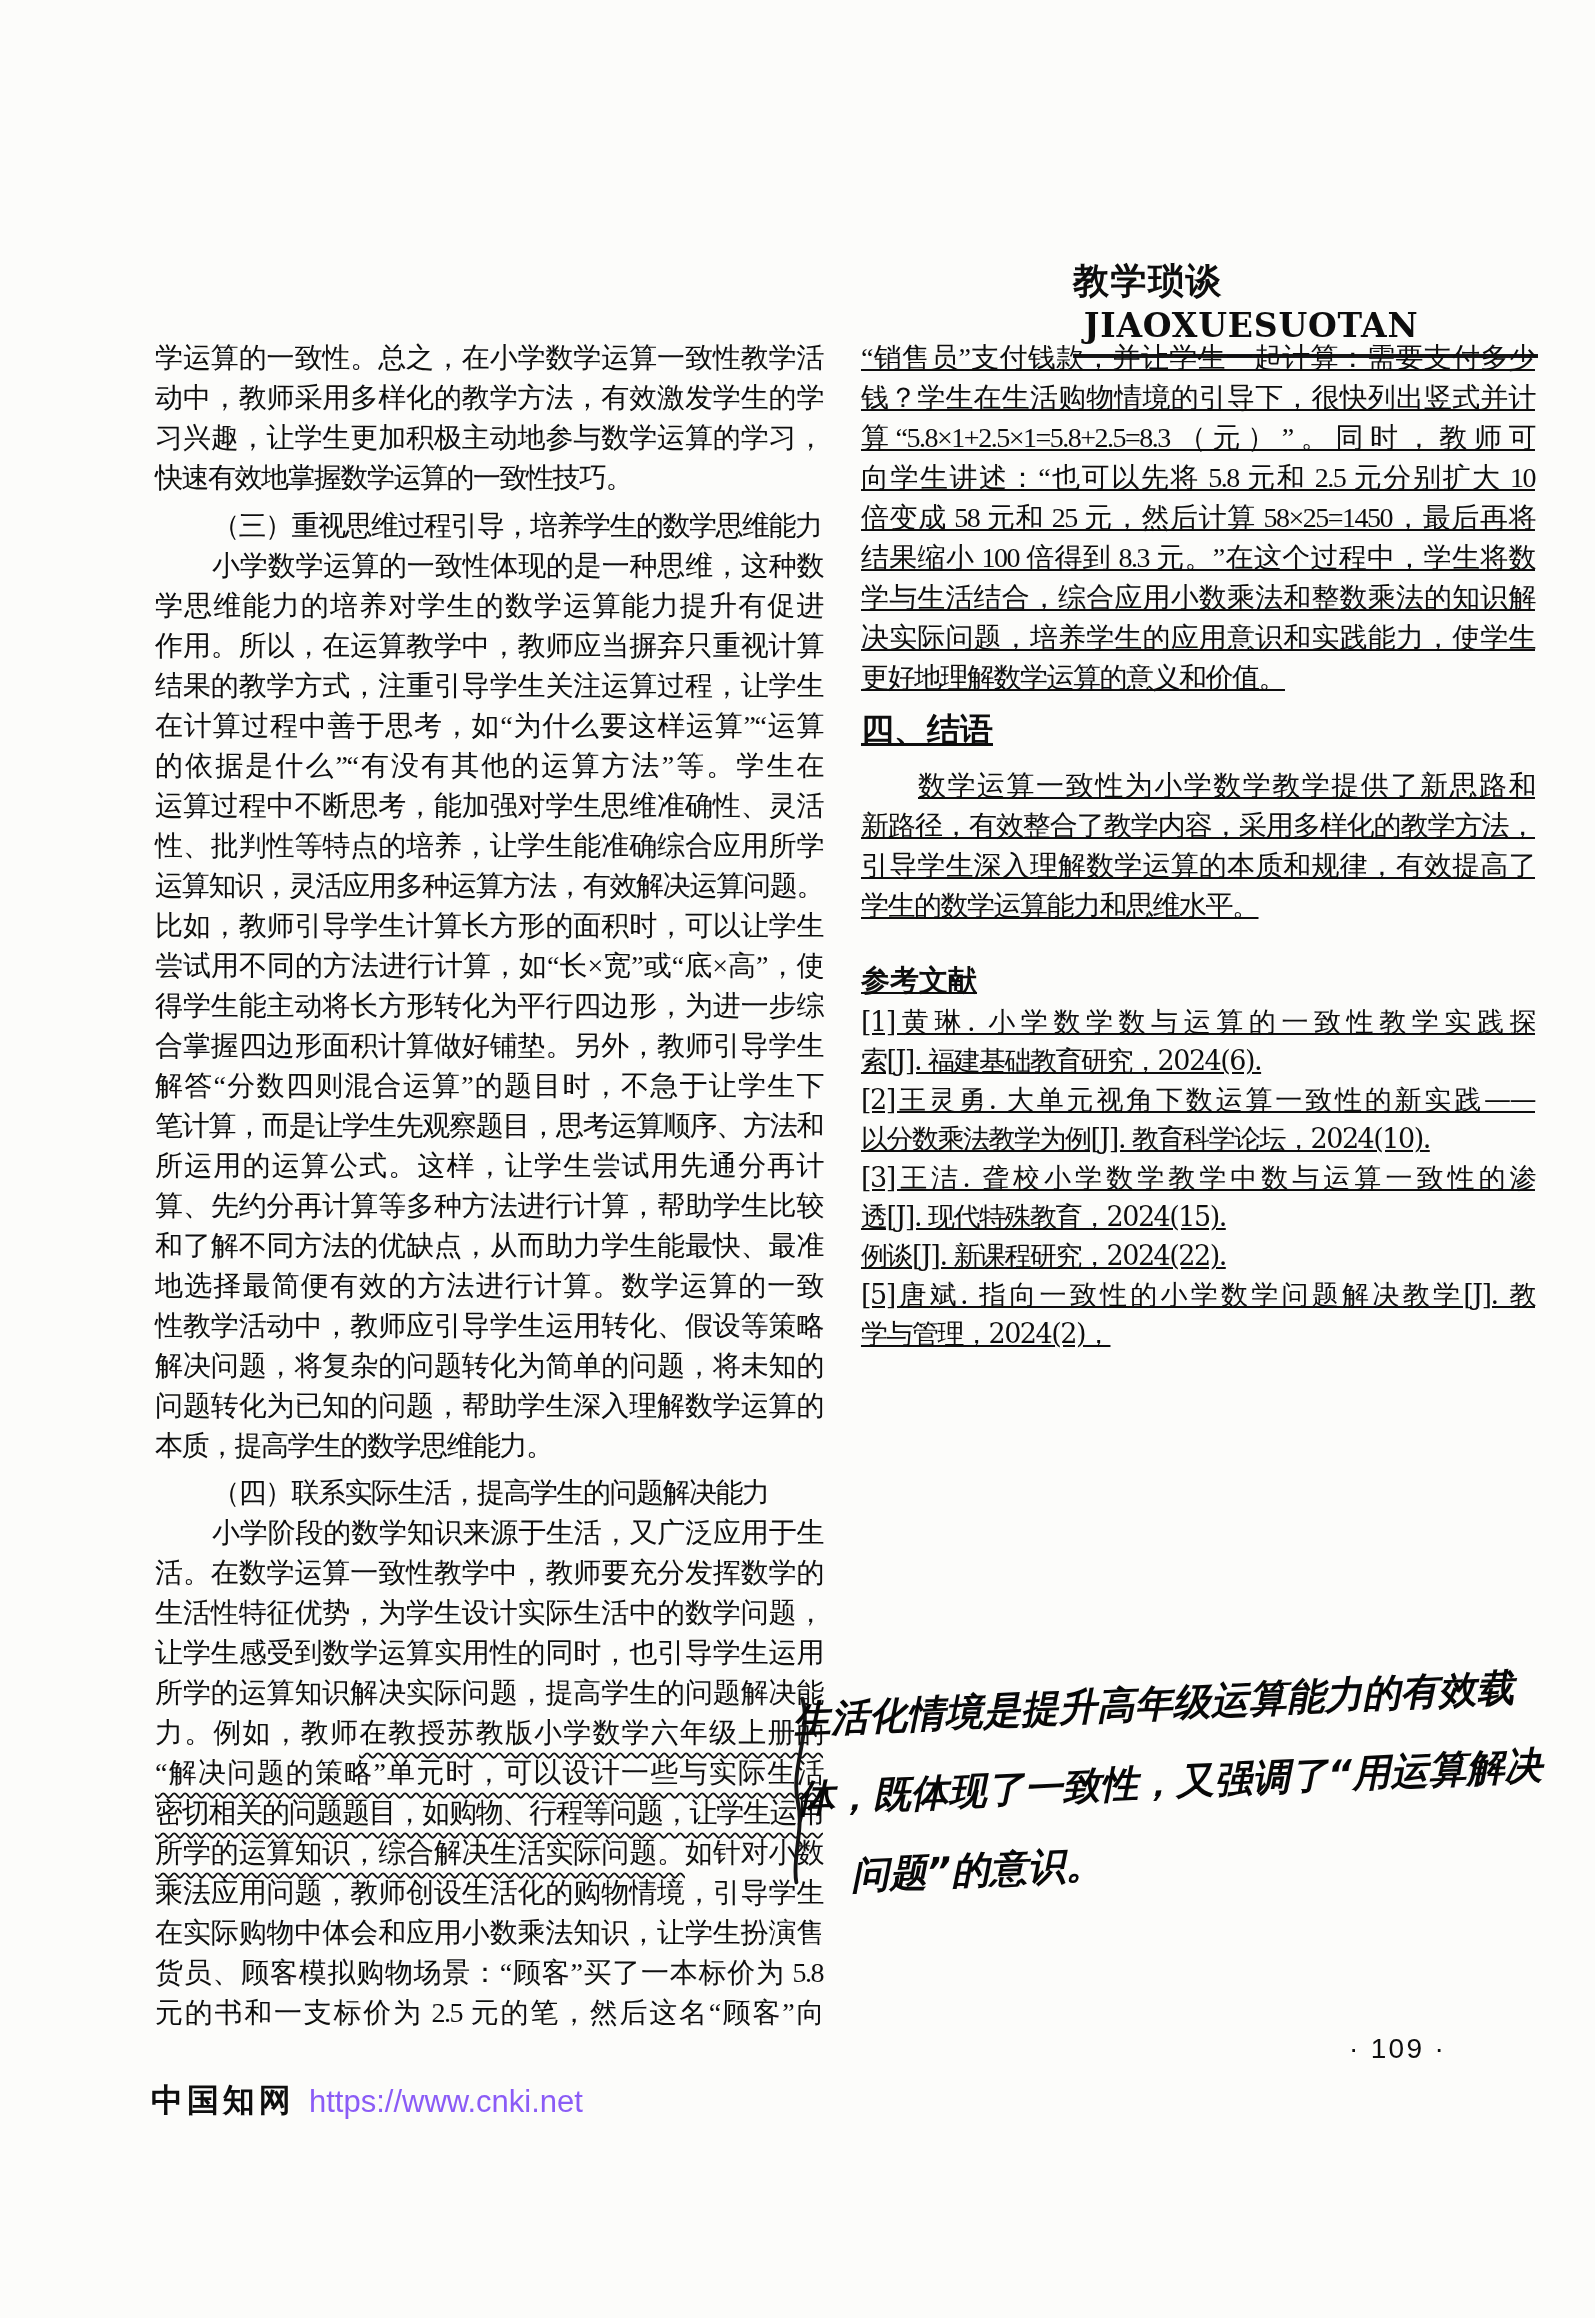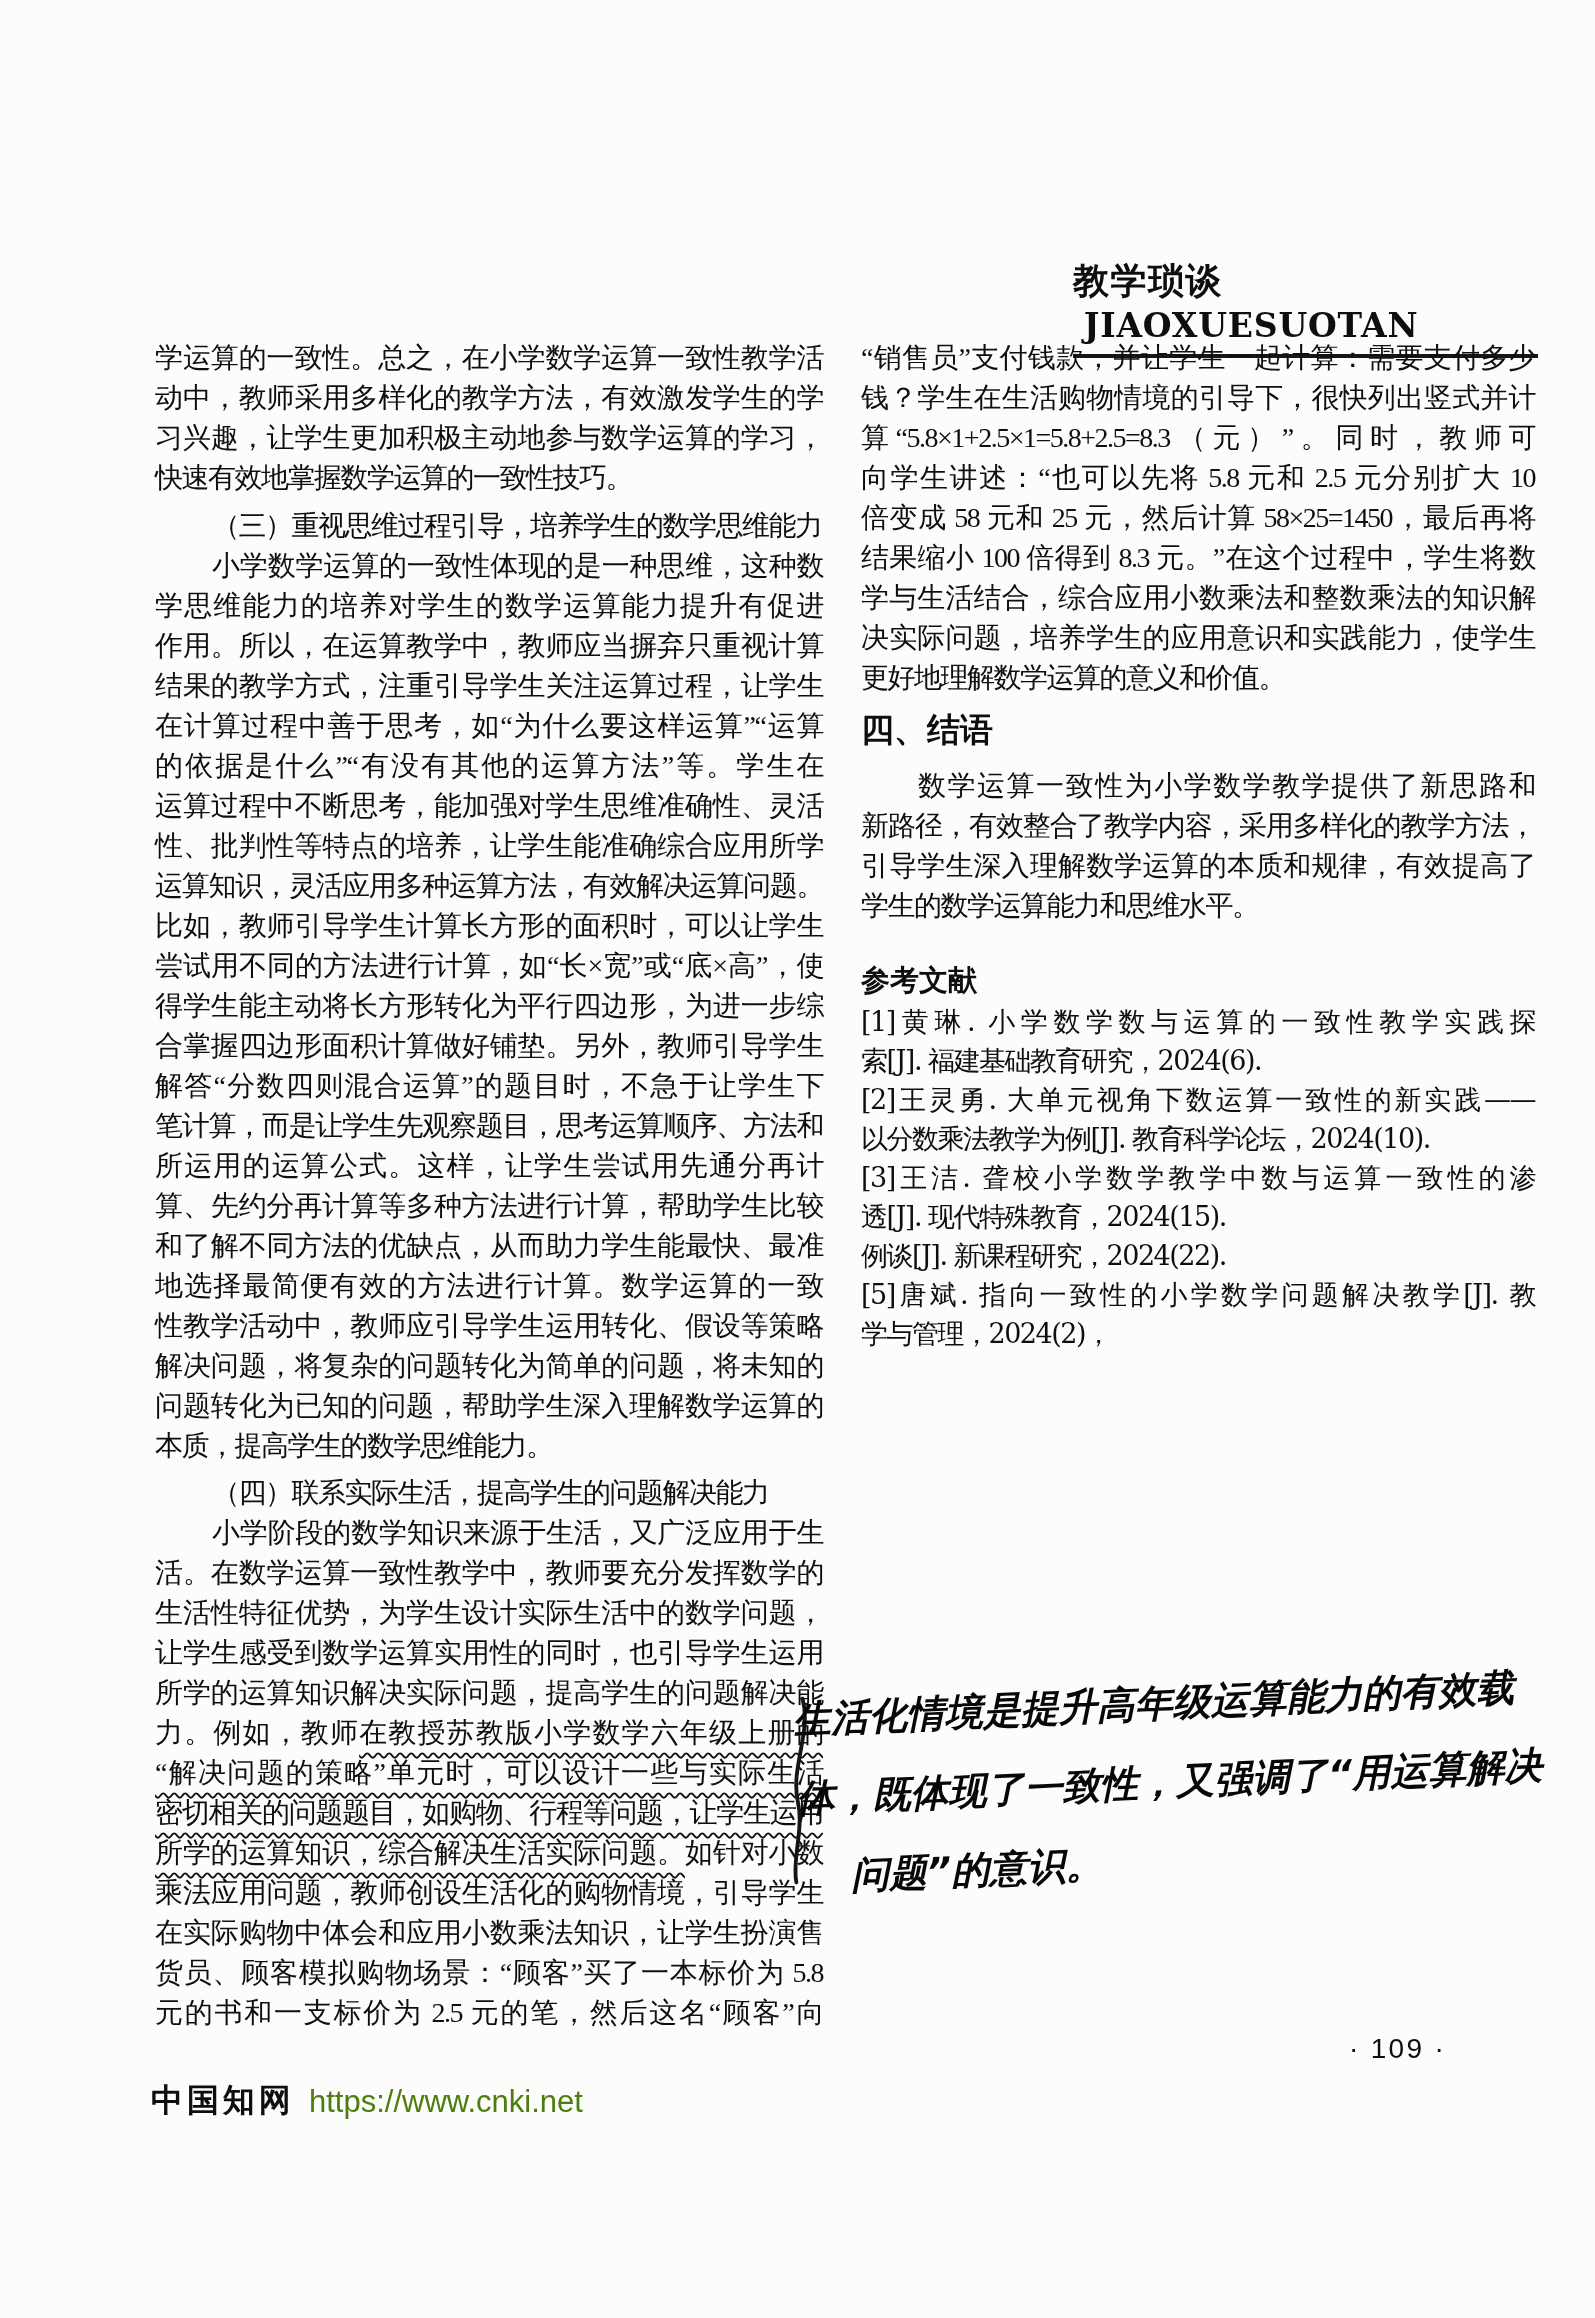--- a/index.html
+++ b/index.html
@@ -9,21 +9,21 @@
     font-family:"Liberation Serif",serif;
   }
   
   .header{position:absolute;left:1073px;top:257px;width:465px;}
   .h-cn{font-family:"Liberation Sans",sans-serif;font-weight:700;font-size:36px;letter-spacing:1.5px;}
   .h-py{font-family:"DejaVu Serif",serif;font-weight:700;font-size:33px;margin-left:10.8px;letter-spacing:0.8px;}
   .header-rule{height:3.9px;background:#161616;margin-top:9.3px;}
   
   .col{position:absolute;top:338px;margin-left:17px;}
   .col-left{left:138px;width:668px;}
-  .col-right{left:844px;width:674px;}
+  .col-right{left:844px;width:674px;text-decoration:underline;}
   .line{
     font-size:28px;line-height:40px;letter-spacing:-1.5px;
     text-align:justify;text-align-last:justify;text-justify:inter-ideograph;
   }
   .line.end{text-align-last:left;}
   .line.indent{text-indent:57px;}
   .line.kai{margin-top:7.7px;font-family:"DejaVu Serif",serif;}
   .uwavy{text-decoration:underline wavy #111 2.3px;text-underline-offset:10px;}
   .sec-head{
     font-family:"Liberation Sans",sans-serif;font-weight:700;font-size:33px;
@@ -43,21 +43,21 @@
   }
   .hw-line:nth-child(3){padding-left:51px;}
   .hw-connector{position:absolute;left:784px;top:1694px;}
   
   .footer-brand{
     position:absolute;left:151px;top:2079px;
     font-family:"Liberation Sans",sans-serif;font-weight:600;font-size:32px;letter-spacing:3.9px;
   }
   .footer-url{
     position:absolute;left:309px;top:2084px;
-    font-family:"Liberation Sans",sans-serif;font-weight:500;font-size:31px;color:#4d7c0f;
+    font-family:"Liberation Sans",sans-serif;font-weight:500;font-size:31px;color:#8b5cf6;
   }
   .page-number{
     position:absolute;left:1349px;top:2033px;
     font-family:"Liberation Sans",sans-serif;font-size:28px;letter-spacing:2.3px;
   }
 </style>
 </head>
 <body>
 
 <div class="page">

